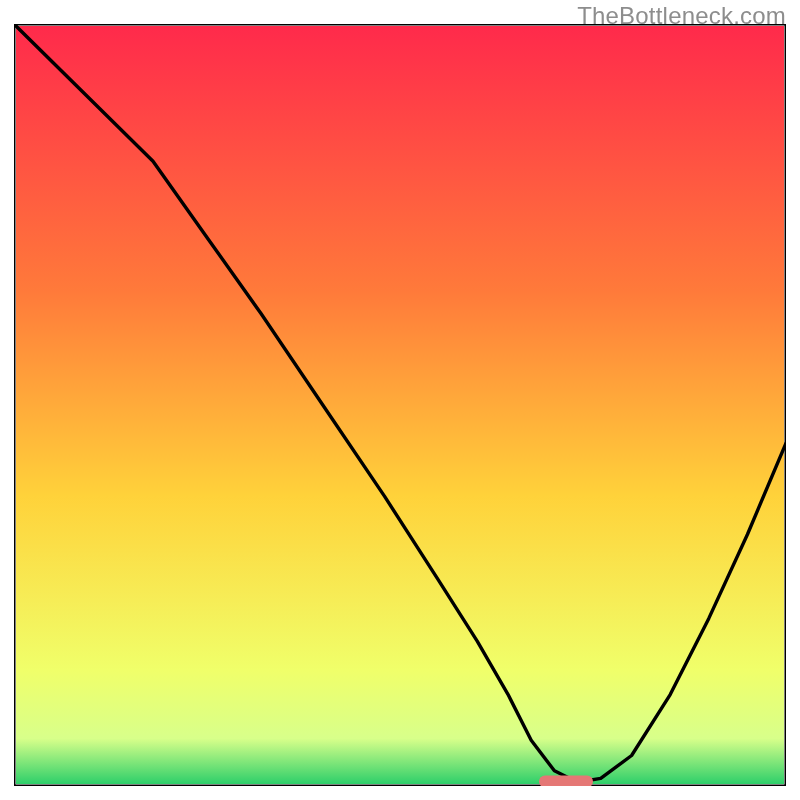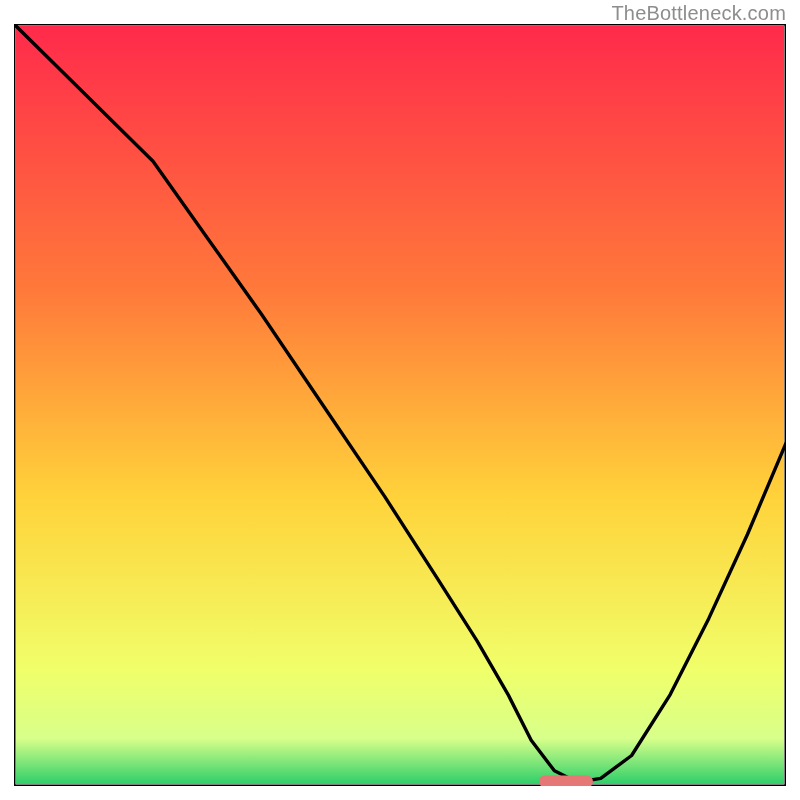--- a/index.html
+++ b/index.html
@@ -14,21 +14,21 @@
     position: relative;
     width: 800px;
     height: 800px;
     box-sizing: border-box;
   }
   .watermark {
     position: absolute;
     top: 2px;
     right: 14px;
     font-family: Arial, Helvetica, sans-serif;
-    font-size: 20px;
+    font-size: 24px;
     color: #8d8d8d;
     letter-spacing: 0.2px;
   }
   .plot {
     position: absolute;
     left: 14px;
     top: 24px;
     width: 772px;
     height: 762px;
   }

